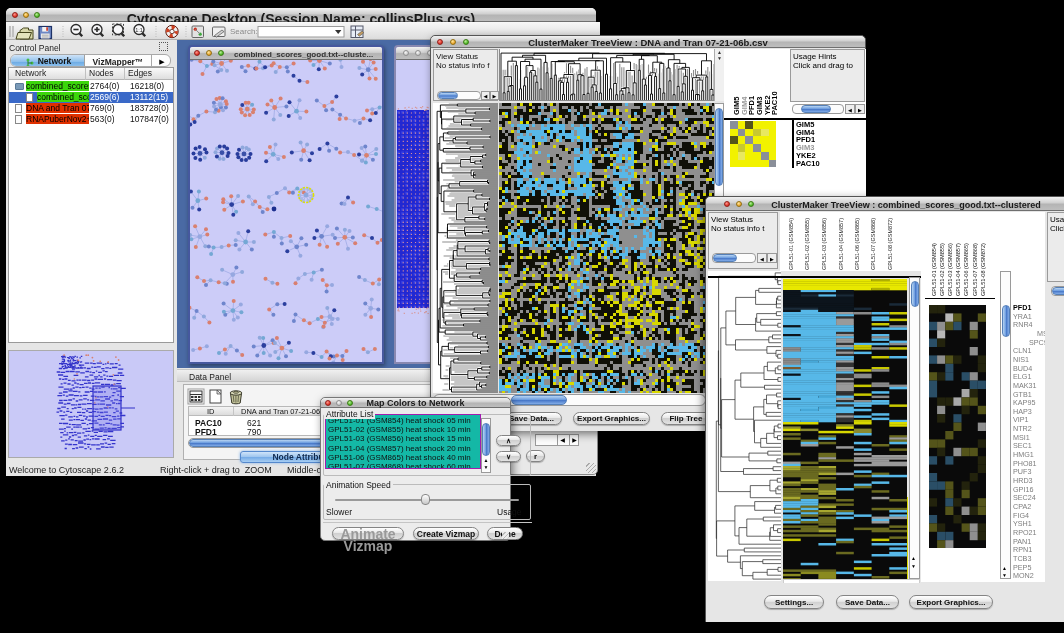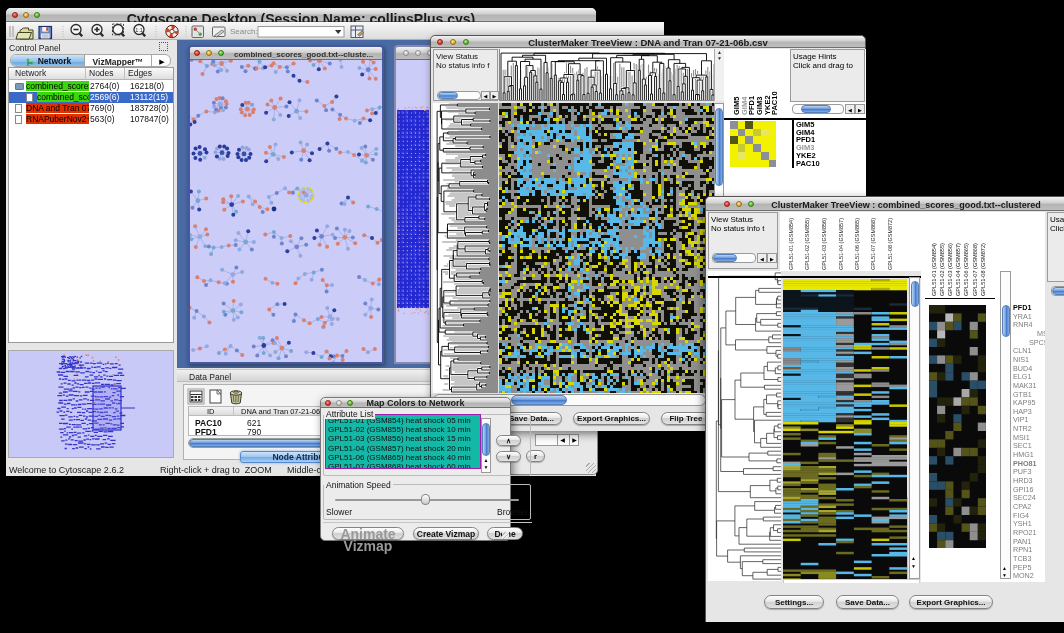--- a/index.html
+++ b/index.html
@@ -17,21 +17,21 @@
 .athumbh { position:absolute; border-radius:5px; background:linear-gradient(#b8d4f2,#6f9fe0 45%,#4878c8 55%,#82ace8); border:1px solid #5580b8;}
 .gbox { position:absolute; background:#ebebeb; border:1px solid #9a9a9a; }
 </style></head><body>
 <div class="win" style="left:6px;top:8px;width:590px;height:468px;border-radius:5px 5px 0 0;">
     <div class="tbar" style="height:14px;border-radius:5px 5px 0 0;">
       <div class="tl r" style="left:6px;top:4px;"></div>
       <div class="tl y" style="left:17px;top:4px;"></div>
       <div class="tl g" style="left:28px;top:4px;"></div>
       <div class="ttext" style="top:3px;font-size:14px;">Cytoscape Desktop (Session Name: collinsPlus.cys)</div>
     </div>
-    <div class="abs" style="left:0;top:14px;width:658px;height:18px;background:linear-gradient(#f8f8f8,#dcdcdc);border-bottom:1px solid #b0b0b0;">
+    <div class="abs" style="left:0;top:14px;width:594px;height:18px;background:linear-gradient(#f8f8f8,#dcdcdc);border-bottom:1px solid #b0b0b0;">
       <svg class="abs" style="left:0;top:0;" width="590" height="18">
         <rect x="3" y="4" width="2" height="11" fill="#c0c0c0"></rect>
         <rect x="6" y="4" width="2" height="11" fill="#c0c0c0"></rect>
         <path d="M14 8.5 l3.5 -2.5 h5 v2 h4.5 v9 h-13 z" fill="#d8d8aa" stroke="#45451c" stroke-width="1"></path>
         <path d="M12 10.5 h13.5 l-2.5 6.5 h-13 z" fill="#e4e4bc" stroke="#45451c" stroke-width="1"></path>
         <rect x="33" y="4.5" width="12.5" height="12" fill="#6d87c4" stroke="#1e3266" stroke-width="1.2"></rect>
         <rect x="36.2" y="5" width="6" height="4.6" fill="#f4f4f4"></rect>
         <rect x="40.3" y="5.2" width="1.6" height="3.6" fill="#cc3322"></rect>
         <rect x="35" y="11.5" width="8.6" height="5" fill="#e8e8e8"></rect>
         <line x1="36" y1="13.2" x2="42.6" y2="13.2" stroke="#999" stroke-width="0.7"></line>
@@ -781,21 +781,21 @@
     <div class="athumb" style="left:161px;top:25px;width:8px;height:33px;"></div>
     <div class="abs" style="left:161px;top:59px;width:8px;height:8px;font-size:5px;text-align:center;">▲</div>
     <div class="abs" style="left:161px;top:66px;width:8px;height:8px;font-size:5px;text-align:center;">▼</div>
     <div class="aquabtn" style="left:175px;top:37px;width:25px;height:11px;font-size:7px;line-height:10px;">∧</div>
     <div class="aquabtn" style="left:175px;top:53px;width:25px;height:11px;font-size:7px;line-height:10px;">∨</div>
     <div class="abs" style="left:3px;top:82px;font-size:8.5px;color:#111;background:#ececec;padding:0 2px;z-index:2;">Animation Speed</div>
     <div class="abs" style="left:2px;top:86px;width:208px;height:36px;border:1px solid #bbb;border-radius:2px;"></div>
     <div class="abs" style="left:14px;top:101px;width:184px;height:2px;background:#9a9a9a;border-radius:1px;"></div>
     <div class="abs" style="left:100px;top:96px;width:9px;height:11px;background:linear-gradient(#fdfdfd,#c8c8c8);border:1px solid #888;border-radius:4px 4px 4px 4px;"></div>
     <div class="abs" style="left:5px;top:109px;font-size:8.5px;color:#111;">Slower</div>
-    <div class="abs" style="left:176px;top:109px;font-size:8.5px;color:#111;">Browser</div>
+    <div class="abs" style="left:176px;top:109px;font-size:8.5px;color:#111;">Usage</div>
     <div class="abs" style="left:2px;top:124px;width:209px;height:1px;background:#c4c4c4;"></div>
     <div class="aquabtn" style="left:11px;top:129px;width:72px;height:13px;font-size:14px;line-height:12px;color:#999;text-align:center;">Animate Vizmap</div>
     <div class="aquabtn" style="left:92px;top:129px;width:66px;height:13px;font-size:8.5px;line-height:12px;">Create Vizmap</div>
     <div class="aquabtn" style="left:166px;top:129px;width:36px;height:13px;font-size:8.5px;line-height:12px;">Done</div>
     <div class="abs" style="right:1px;bottom:1px;width:7px;height:7px;background:repeating-linear-gradient(135deg,#ececec 0 2px,#bbb 2px 3px);border-radius:0 0 4px 0;"></div>
   </div>
 <div class="win" style="left:705px;top:196px;width:400px;height:426px;border:1px solid #555;border-radius:5px 5px 0 0;box-shadow:-2px 3px 8px rgba(0,0,0,0.5);">
     <div class="tbar" style="height:14px;border-radius:5px 0 0 0;">
       <div class="tl r" style="left:18px;top:4px;"></div>
       <div class="tl y" style="left:30px;top:4px;"></div>
@@ -1271,21 +1271,21 @@
       <div class="abs" style="left:1px;top:101.2px;font-size:7.2px;font-weight:normal;color:#7d7d7d;">ELG1</div>
       <div class="abs" style="left:1px;top:109.9px;font-size:7.2px;font-weight:normal;color:#7d7d7d;">MAK31</div>
       <div class="abs" style="left:1px;top:118.5px;font-size:7.2px;font-weight:normal;color:#7d7d7d;">GTB1</div>
       <div class="abs" style="left:1px;top:127.2px;font-size:7.2px;font-weight:normal;color:#7d7d7d;">KAP95</div>
       <div class="abs" style="left:1px;top:135.8px;font-size:7.2px;font-weight:normal;color:#7d7d7d;">HAP3</div>
       <div class="abs" style="left:1px;top:144.4px;font-size:7.2px;font-weight:normal;color:#7d7d7d;">VIP1</div>
       <div class="abs" style="left:1px;top:153.1px;font-size:7.2px;font-weight:normal;color:#7d7d7d;">NTR2</div>
       <div class="abs" style="left:1px;top:161.8px;font-size:7.2px;font-weight:normal;color:#7d7d7d;">MSI1</div>
       <div class="abs" style="left:1px;top:170.4px;font-size:7.2px;font-weight:normal;color:#7d7d7d;">SEC1</div>
       <div class="abs" style="left:1px;top:179.1px;font-size:7.2px;font-weight:normal;color:#7d7d7d;">HMG1</div>
-      <div class="abs" style="left:1px;top:187.7px;font-size:7.2px;font-weight:bold;color:#7d7d7d;">PHO81</div>
+      <div class="abs" style="left:1px;top:187.7px;font-size:7.2px;font-weight:normal;color:#7d7d7d;">PHO81</div>
       <div class="abs" style="left:1px;top:196.3px;font-size:7.2px;font-weight:normal;color:#7d7d7d;">PUF3</div>
       <div class="abs" style="left:1px;top:205.0px;font-size:7.2px;font-weight:normal;color:#7d7d7d;">HRD3</div>
       <div class="abs" style="left:1px;top:213.7px;font-size:7.2px;font-weight:normal;color:#7d7d7d;">GPI16</div>
       <div class="abs" style="left:1px;top:222.3px;font-size:7.2px;font-weight:normal;color:#7d7d7d;">SEC24</div>
       <div class="abs" style="left:1px;top:231.0px;font-size:7.2px;font-weight:normal;color:#7d7d7d;">CPA2</div>
       <div class="abs" style="left:1px;top:239.6px;font-size:7.2px;font-weight:normal;color:#7d7d7d;">FIG4</div>
       <div class="abs" style="left:1px;top:248.2px;font-size:7.2px;font-weight:normal;color:#7d7d7d;">YSH1</div>
       <div class="abs" style="left:1px;top:256.9px;font-size:7.2px;font-weight:normal;color:#7d7d7d;">RPO21</div>
       <div class="abs" style="left:1px;top:265.6px;font-size:7.2px;font-weight:normal;color:#7d7d7d;">PAN1</div>
       <div class="abs" style="left:1px;top:274.2px;font-size:7.2px;font-weight:normal;color:#7d7d7d;">RPN1</div>

